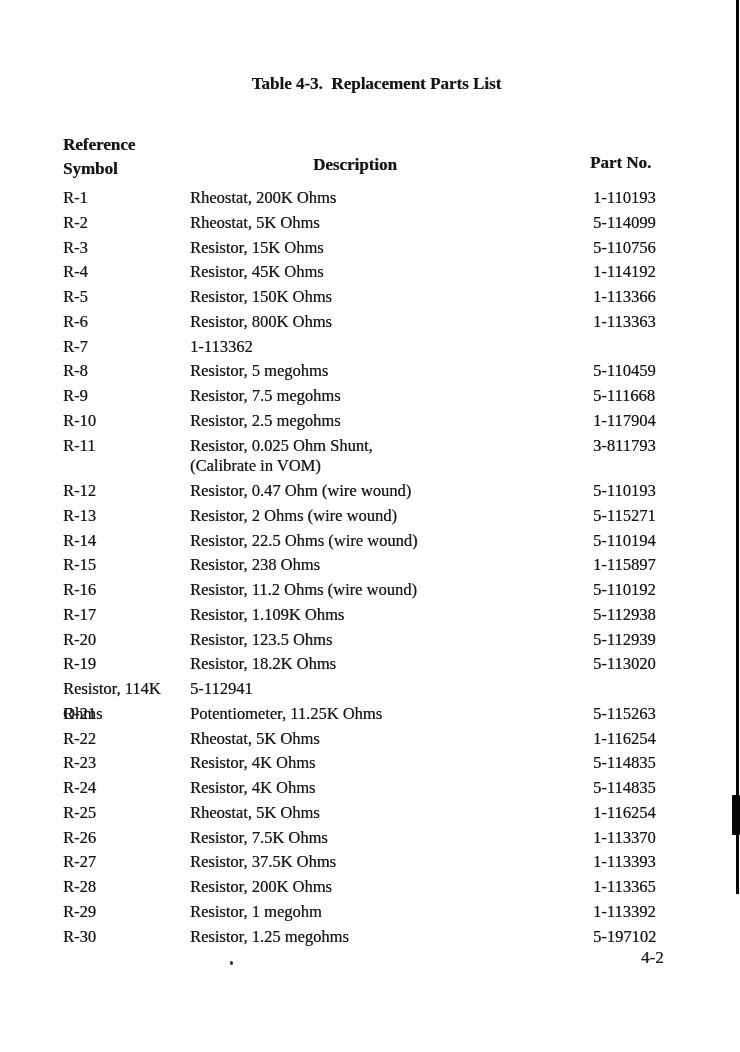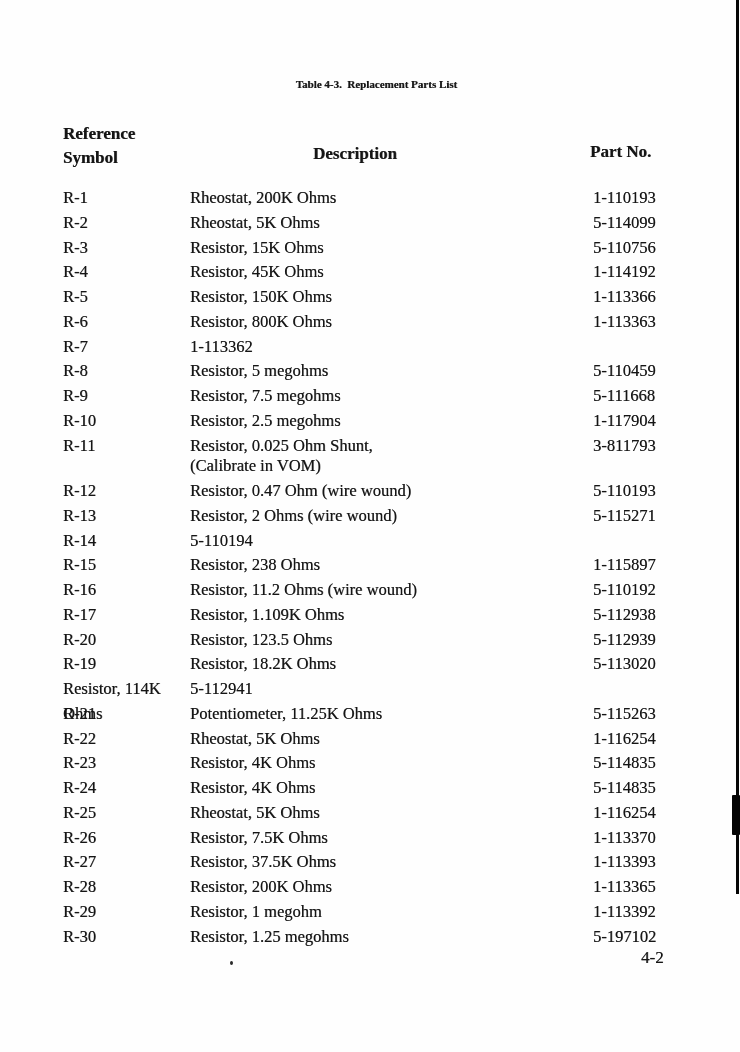--- a/index.html
+++ b/index.html
@@ -24,31 +24,32 @@
     text-shadow: 0.4px 0 0 rgba(0,0,0,0.55);
   }
   .title {
     position: absolute;
     top: 72px;
     left: 0;
     width: 100%;
     box-sizing: border-box;
     padding-left: 13px;
     text-align: center;
-    font-size: 11px;
+    font-size: 17px;
     font-weight: bold;
     line-height: 24px;
     white-space: pre;
   }
   .col-header {
     position: absolute;
     font-size: 17px;
     font-weight: bold;
     line-height: 24px;
     white-space: pre-line;
+    margin-top: 11px;
   }
   .hdr-ref   { left: 63px;  top: 122px; }
   .hdr-desc  { left: 313px; top: 142px; }
   .hdr-part  { left: 590px; top: 140px; }
 
   .tbody {
     position: absolute;
     left: 63px;
     top: 186px;
     width: 640px;
@@ -181,20 +182,21 @@
         <div class="cell cell-description">Resistor, 0.47 Ohm (wire wound)</div>
         <div class="cell cell-part-no">5-110193</div>
       </div>
       <div class="trow">
         <div class="cell cell-ref">R-13</div>
         <div class="cell cell-description">Resistor, 2 Ohms (wire wound)</div>
         <div class="cell cell-part-no">5-115271</div>
       </div>
       <div class="trow">
         <div class="cell cell-ref">R-14</div>
+        <div class="cell cell-description">Resistor, 22.5 Ohms (wire wound)</div>
         <div class="cell cell-part-no">5-110194</div>
       </div>
       <div class="trow">
         <div class="cell cell-ref">R-15</div>
         <div class="cell cell-description">Resistor, 238 Ohms</div>
         <div class="cell cell-part-no">1-115897</div>
       </div>
       <div class="trow">
         <div class="cell cell-ref">R-16</div>
         <div class="cell cell-description">Resistor, 11.2 Ohms (wire wound)</div>

